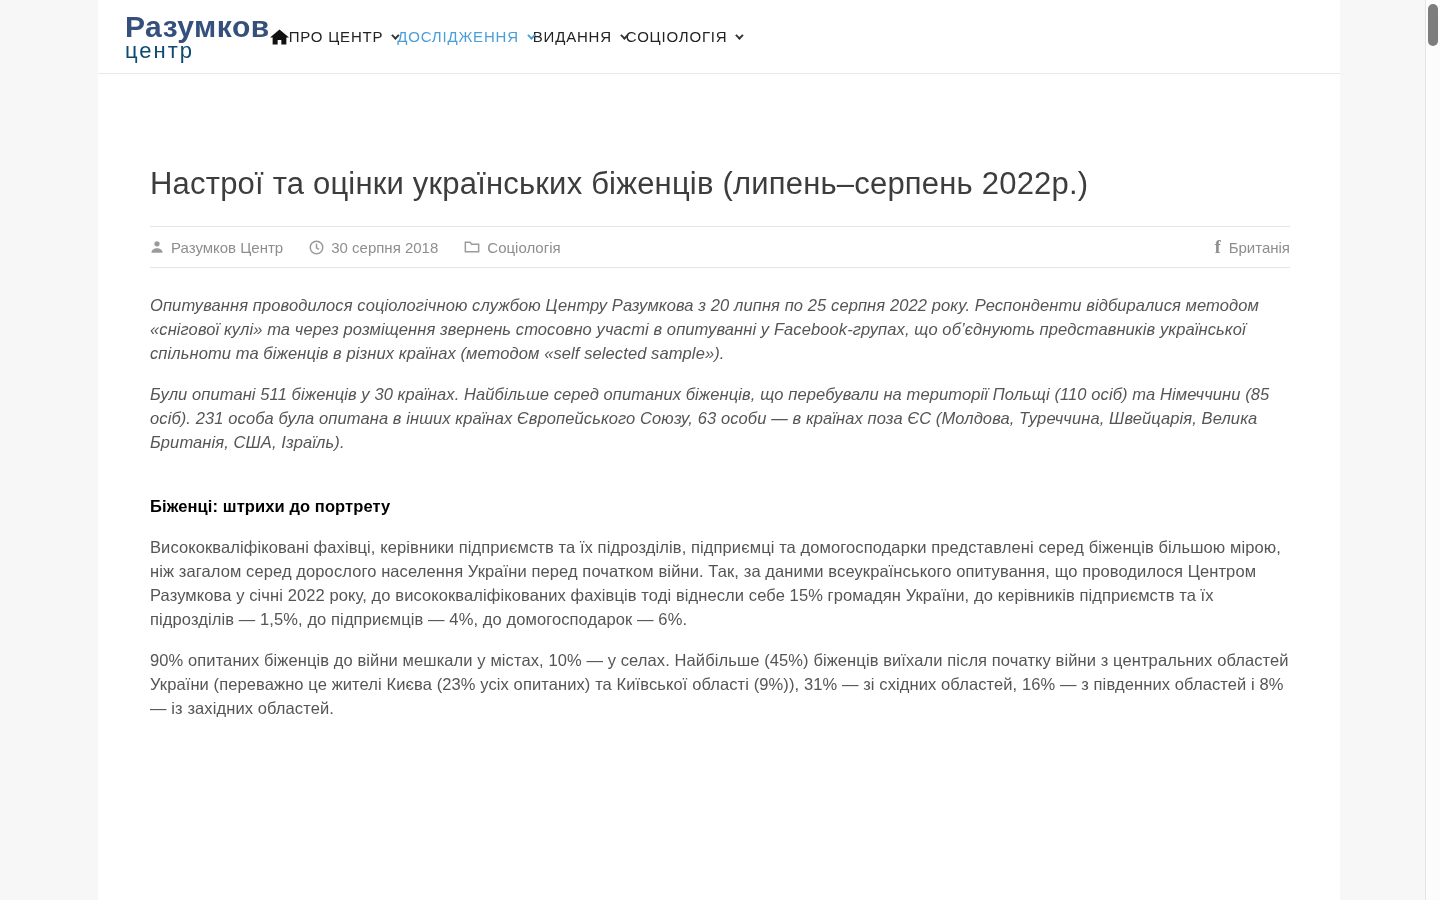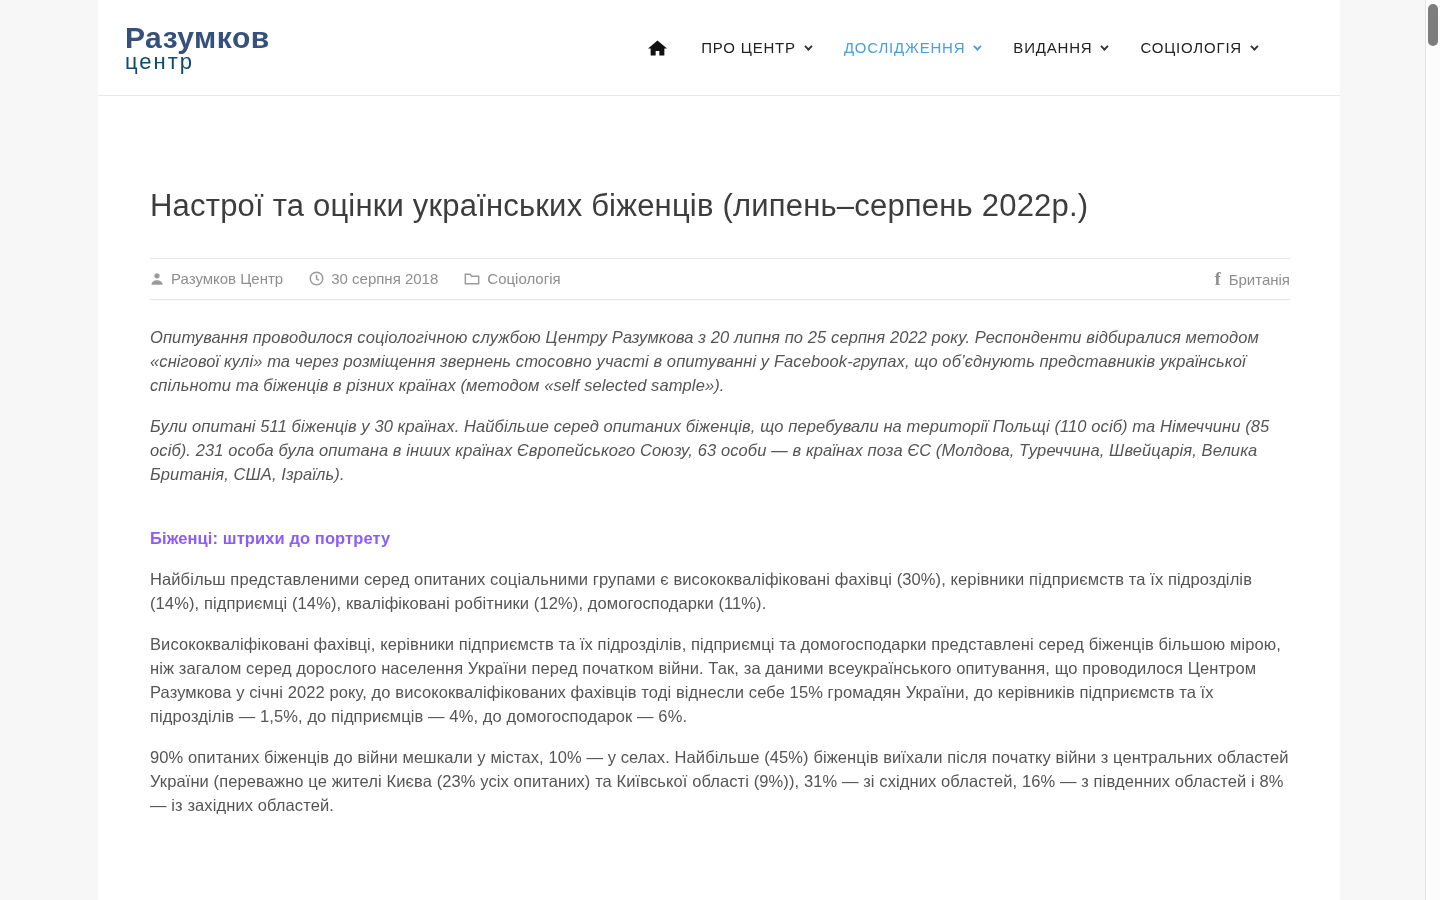--- a/index.html
+++ b/index.html
@@ -8,35 +8,35 @@
     background: #f7f7f7;
     font-family: "Liberation Sans", "DejaVu Sans", sans-serif;
   }
   .page-container {
     position: absolute; left: 98px; top: 0;
     width: 1242px; height: 900px;
     background: #ffffff;
   }
   
   .site-header {
-    height: 96px;
+    height: 74px;
     border-bottom: 1px solid #e9e9e9;
-    display: flex; align-items: center; justify-content: space-between;
+    display: flex; align-items: center; 
     padding: 0 84px 0 27px;
     background: #fff;
   }
   .logo { line-height: 1; cursor: pointer; }
   .logo-line1 {
     font-size: 30px; font-weight: bold; color: #35507c; letter-spacing: 0.5px;
   }
   .logo-line2 {
     font-size: 22px; font-weight: normal; color: #0c4a6e;
     letter-spacing: 2px; margin-top: -2px;
   }
-  .main-nav { display: flex; align-items: center; gap: 34px; }
+  .main-nav { display: flex; align-items: center; }
   .nav-item {
     display: flex; align-items: center; gap: 8px;
     font-size: 15px; letter-spacing: 0.8px; color: #222222;
     cursor: pointer; white-space: nowrap;
   }
   .nav-item.active, .nav-item.active .chevron { color: #4a9ed9; }
   .nav-item.active .chevron { border-color: #4a9ed9; }
   .home-icon-link { display: flex; align-items: center; cursor: pointer; }
   .home-icon-link svg { width: 19px; height: 18px; fill: #111; }
   .chevron {
@@ -46,42 +46,42 @@
     display: inline-block;
   }
   
   .article { padding: 60px 50px 0 52px; }
   .article-title {
     font-size: 31px; font-weight: 400; color: #3d3d3d;
     letter-spacing: 0.2px;
     margin-top: 32px;
   }
   .meta-bar {
-    margin-top: 34px;
+    margin-top: 24px;
     border-top: 1px solid #e5e5e5; border-bottom: 1px solid #e5e5e5;
     padding: 11px 0;
-    display: flex; align-items: flex-start; justify-content: space-between;
+    display: flex; align-items: center; justify-content: space-between;
     font-size: 15px; color: #8e8e8e;
   }
   .meta-left { display: flex; align-items: center; gap: 26px; }
   .meta-item { display: flex; align-items: center; gap: 7px; cursor: default; }
   .meta-item svg { display: block; }
   .share-link { display: flex; align-items: center; gap: 8px; cursor: pointer; color: #8e8e8e; }
   .fb-glyph {
     font-family: "Liberation Serif", "DejaVu Serif", serif;
     font-weight: bold; font-size: 18px; line-height: 1;
   }
   .article-body { padding-top: 25px; }
   .article-body p {
     font-size: 16.5px; line-height: 24px; color: #555555;
     margin-bottom: 17px; letter-spacing: 0.1px;
   }
   .article-body p.intro { font-style: italic; }
   .article-body p.section-heading {
-    font-weight: bold; color: #8b5cf6; margin-top: 40px; margin-bottom: 17px;
+    font-weight: bold; color: #000000; margin-top: 40px; margin-bottom: 17px;
     font-size: 16.5px;
   }
   
   .scrollbar-track {
     position: fixed; right: 0; top: 0; bottom: 0; width: 15px;
     background: #fcfcfc; border-left: 1px solid #e4e4e4;
   }
   .scrollbar-thumb {
     position: absolute; top: 4px; left: 2px;
     width: 10px; height: 42px;
@@ -165,21 +165,20 @@
       <span class="share-link">
         <span class="fb-glyph">f</span>
         <span>Британія</span>
       </span>
     </div>
 
     <div class="article-body">
       <p class="intro">Опитування проводилося соціологічною службою Центру Разумкова з 20 липня по 25 серпня 2022 року. Респонденти відбиралися методом «снігової кулі» та через розміщення звернень стосовно участі в опитуванні у Facebook-групах, що об’єднують представників української спільноти та біженців в різних країнах (методом «self selected sample»).</p>
       <p class="intro">Були опитані 511 біженців у 30 країнах. Найбільше серед опитаних біженців, що перебували на території Польщі (110 осіб) та Німеччини (85 осіб). 231 особа була опитана в інших країнах Європейського Союзу, 63 особи — в країнах поза ЄС (Молдова, Туреччина, Швейцарія, Велика Британія, США, Ізраїль).</p>
       <p class="section-heading">Біженці: штрихи до портрету</p>
-      <p>Найбільш представленими серед опитаних соціальними групами є висококваліфіковані фахівці (30%), керівники підприємств та їх підрозділів (14%), підприємці (14%), кваліфіковані робітники (12%), домогосподарки (11%).</p>
       <p>Висококваліфіковані фахівці, керівники підприємств та їх підрозділів, підприємці та домогосподарки представлені серед біженців більшою мірою, ніж загалом серед дорослого населення України перед початком війни. Так, за даними всеукраїнського опитування, що проводилося Центром Разумкова у січні 2022 року, до висококваліфікованих фахівців тоді віднесли себе 15% громадян України, до керівників підприємств та їх підрозділів — 1,5%, до підприємців — 4%, до домогосподарок — 6%.</p>
       <p>90% опитаних біженців до війни мешкали у містах, 10% — у селах. Найбільше (45%) біженців виїхали після початку війни з центральних областей України (переважно це жителі Києва (23% усіх опитаних) та Київської області (9%)), 31% — зі східних областей, 16% — з південних областей і 8% — із західних областей.</p>
     </div>
   </main>
 
 </div>
 
 <div class="scrollbar-track">
   <div class="scrollbar-thumb"></div>
 </div>

